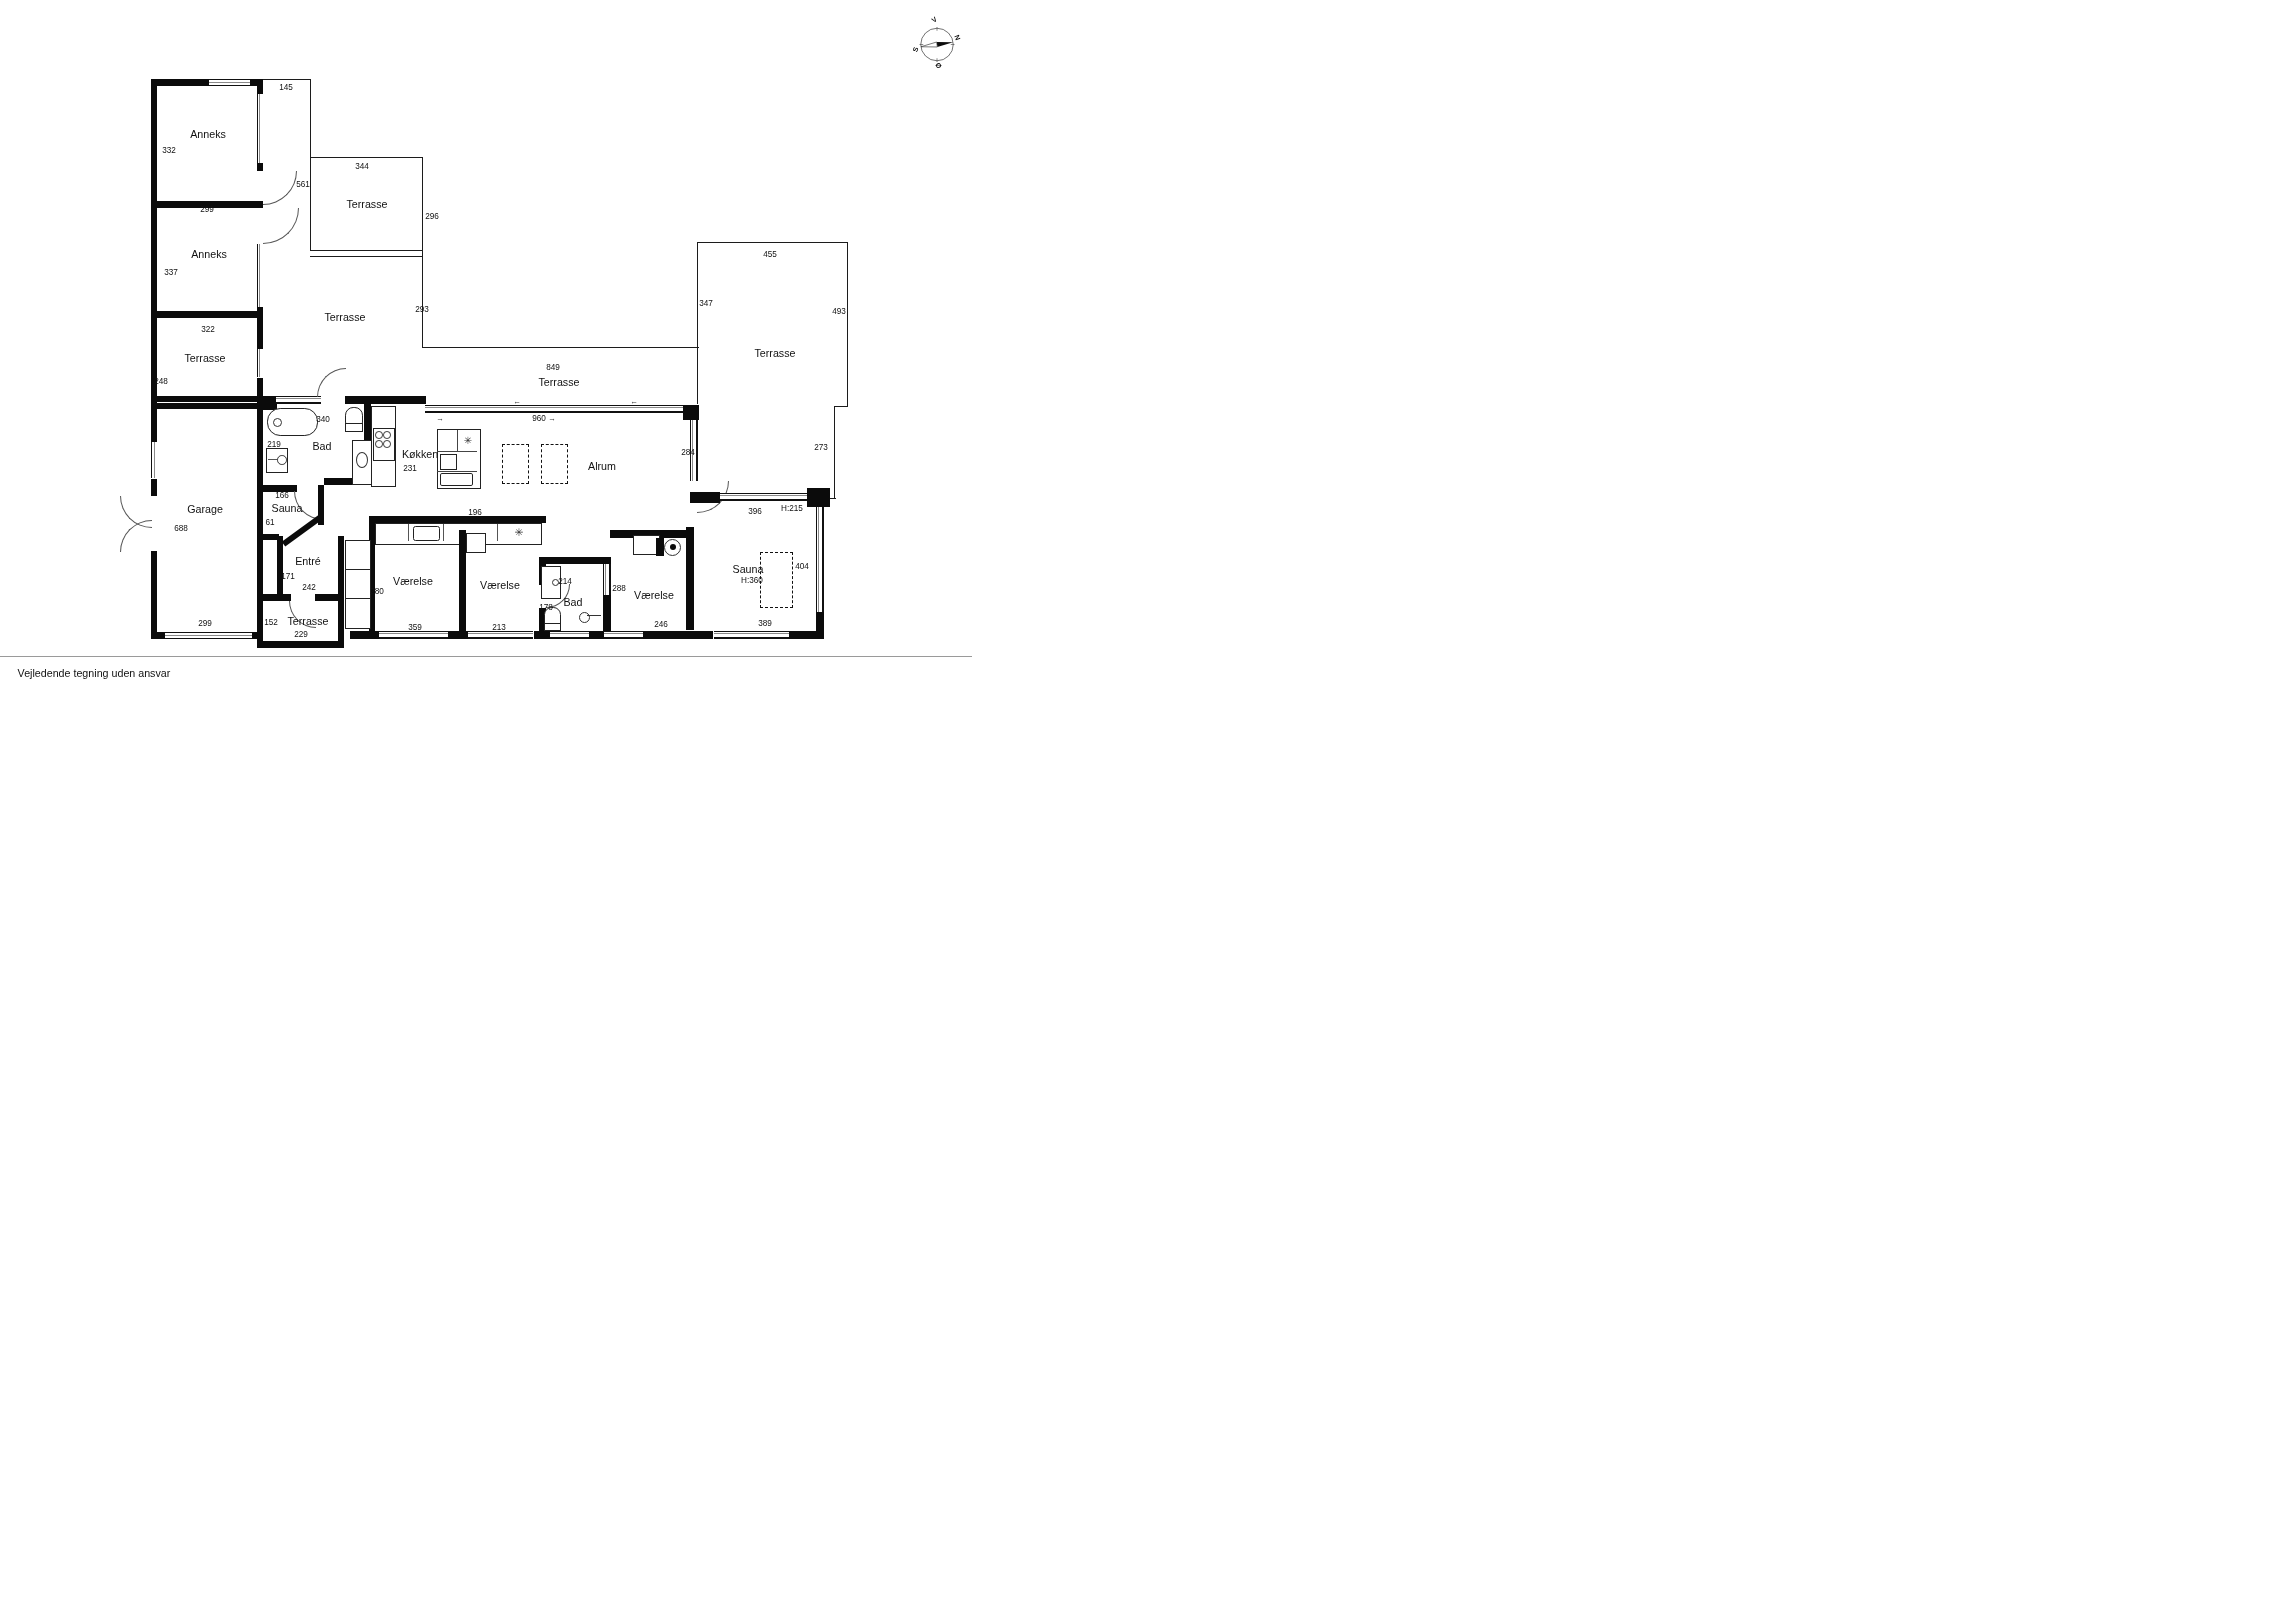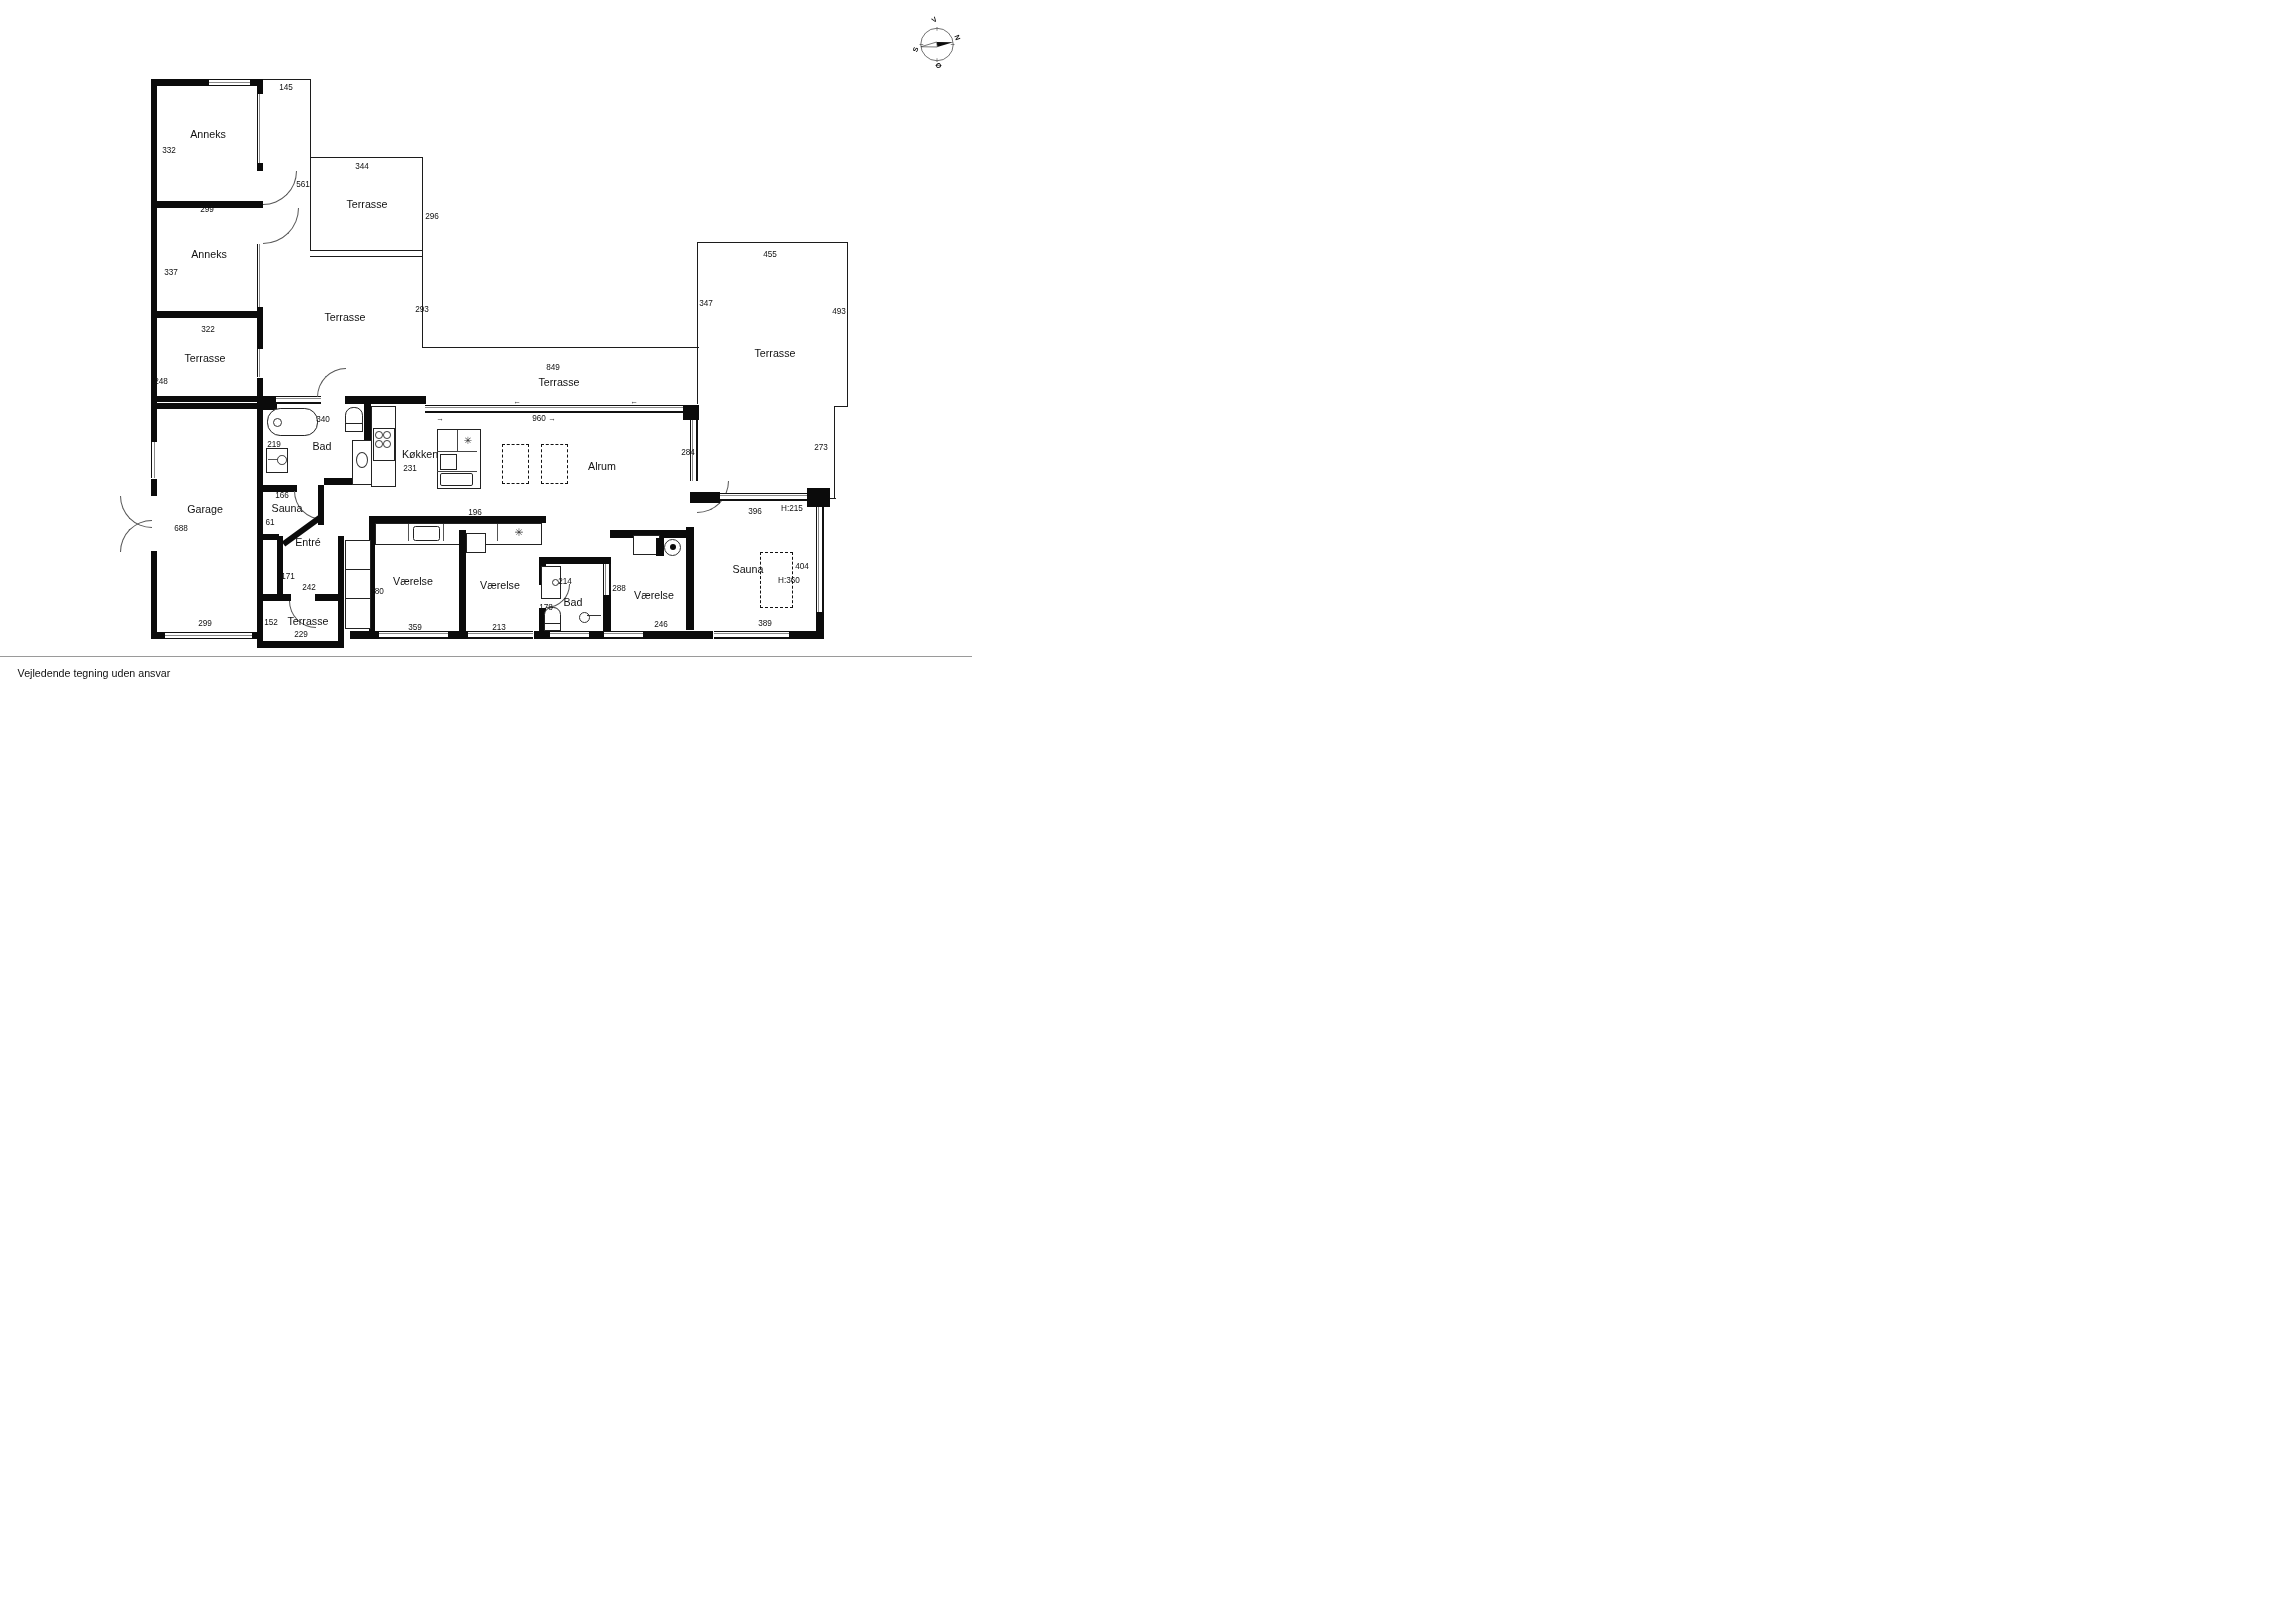--- a/index.html
+++ b/index.html
@@ -214,39 +214,39 @@
   <span class="lbl" style="left:420px;top:454px">Køkken</span>
   <span class="dim" style="left:410px;top:468px">231</span>
   <span class="lbl" style="left:602px;top:466px">Alrum</span>
   <span class="dim" style="left:282px;top:495px">166</span>
   <span class="lbl" style="left:287px;top:508px">Sauna</span>
   <span class="dim" style="left:270px;top:522px">61</span>
   <span class="dim" style="left:475px;top:512px">196</span>
   <span class="lbl" style="left:205px;top:509px">Garage</span>
   <span class="dim" style="left:181px;top:528px">688</span>
   <span class="dim" style="left:205px;top:623px">299</span>
-  <span class="lbl" style="left:308px;top:542px">Entré</span>
+  <span class="lbl" style="left:308px;top:561px">Entré</span>
   <span class="dim" style="left:288px;top:576px">171</span>
   <span class="dim" style="left:309px;top:587px">242</span>
   <span class="dim" style="left:377px;top:591px">280</span>
   <span class="dim" style="left:271px;top:622px">152</span>
   <span class="lbl" style="left:308px;top:621px">Terrasse</span>
   <span class="dim" style="left:301px;top:634px">229</span>
   <span class="lbl" style="left:413px;top:581px">Værelse</span>
   <span class="dim" style="left:415px;top:627px">359</span>
   <span class="lbl" style="left:500px;top:585px">Værelse</span>
   <span class="dim" style="left:499px;top:627px">213</span>
   <span class="dim" style="left:565px;top:581px">214</span>
   <span class="lbl" style="left:573px;top:602px">Bad</span>
   <span class="dim" style="left:546px;top:607px">178</span>
   <span class="dim" style="left:619px;top:588px">288</span>
   <span class="lbl" style="left:654px;top:595px">Værelse</span>
   <span class="dim" style="left:661px;top:624px">246</span>
   <span class="lbl" style="left:748px;top:569px">Sauna</span>
-  <span class="dim" style="left:789px;top:580px">H:360</span>
+  <span class="dim" style="left:752px;top:580px">H:360</span>
   <span class="dim" style="left:765px;top:623px">389</span>
   <span class="dim" style="left:802px;top:566px">404</span>
   <span class="dim" style="left:755px;top:511px">396</span>
   <span class="dim" style="left:792px;top:508px">H:215</span>
 
   <div style="position:absolute;left:912px;top:17.6px;width:50px;height:53px">
     <svg width="50" height="53" viewBox="0 0 80 84">
       <circle cx="40" cy="42" r="26" fill="none" stroke="#444" stroke-width="1.2"></circle>
       <line x1="40" y1="14" x2="40" y2="20" stroke="#444" stroke-width="1"></line>
       <line x1="40" y1="64" x2="40" y2="70" stroke="#444" stroke-width="1"></line>

